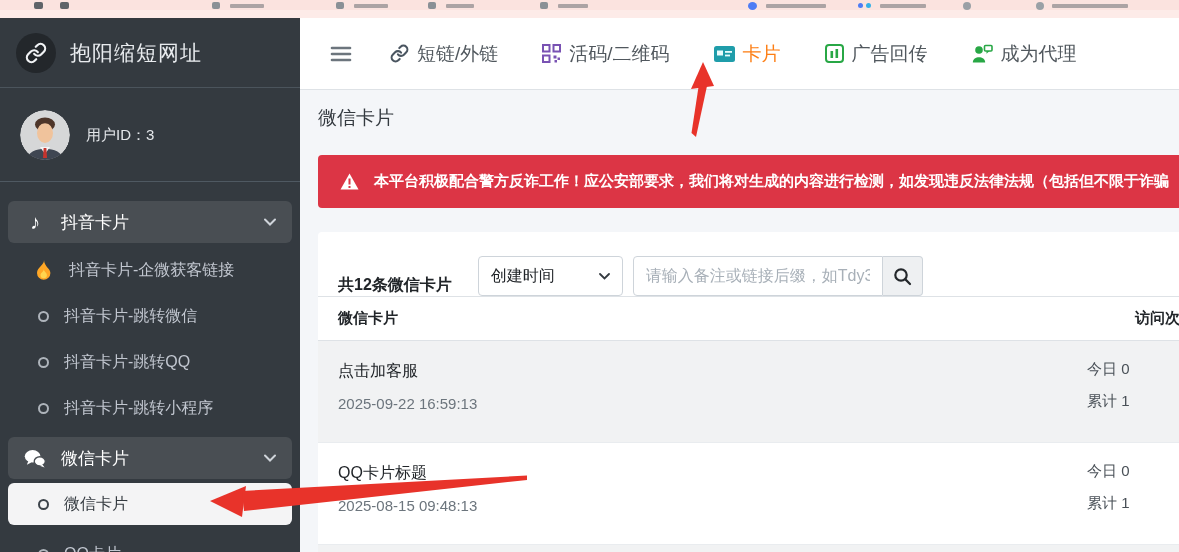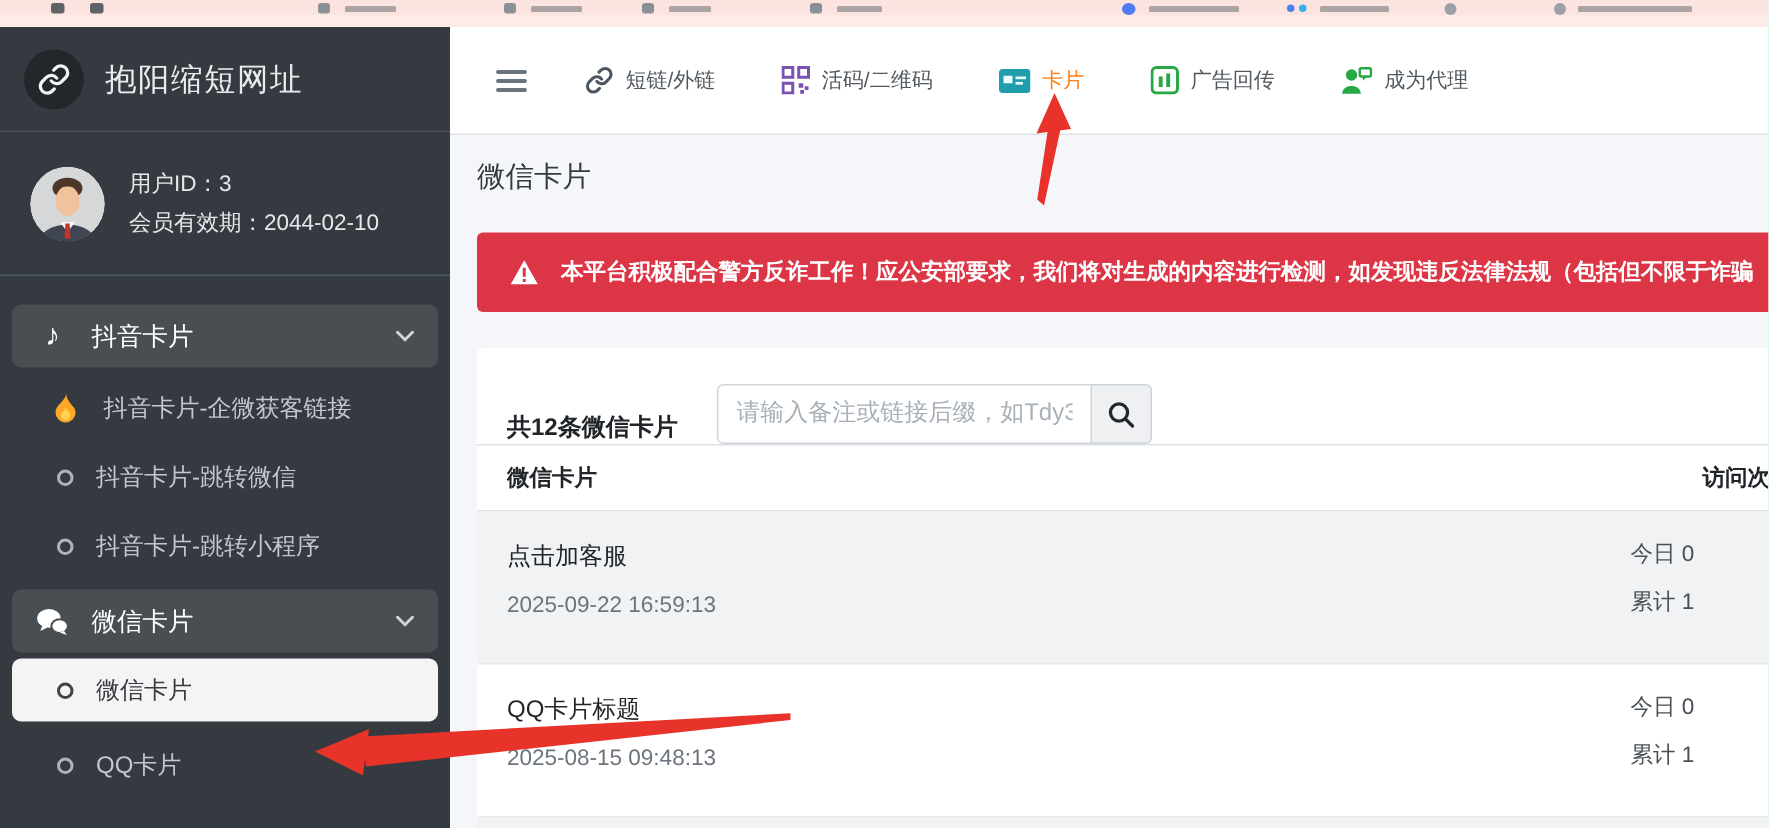--- a/index.html
+++ b/index.html
@@ -1,18 +1,18 @@
 <!DOCTYPE html>
 <html><head>
 <meta charset="utf-8">
 <style>
   * { margin:0; padding:0; box-sizing:border-box; }
   html,body { width:1179px; height:552px; overflow:hidden; }
   body { font-family:"Liberation Sans","DejaVu Sans",sans-serif; background:#fff; }
-  .frame { position:relative; width:1179px; height:552px; overflow:hidden; background:#86efac; }
+  .frame { position:relative; width:1179px; height:552px; overflow:hidden; background:#701a75; }
 
   
   .bookmarks { position:absolute; left:0; top:0; width:1179px; height:18px; background:#fdebe8; }
   .bookmarks .row { position:absolute; left:0; top:0; width:1179px; height:10px; background:#fbe3df; }
   .fav { position:absolute; top:2px; border-radius:2px; }
   .frag { position:absolute; top:4px; height:4px; background:#6b6f73; opacity:.55; border-radius:1px; }
   .dot { border-radius:50%; }
 
   
   .sidebar { position:absolute; left:0; top:18px; width:300px; height:534px; background:#343a40; color:#c2c7d0; }
@@ -29,21 +29,21 @@
   .mi-child { height:46px; display:flex; align-items:center; gap:15px; padding:0 16px 0 38px; font-size:16px; color:#c2c7d0; cursor:pointer; white-space:nowrap; }
   .mi-child.active { margin:2px 8px; height:42px; background:#f4f4f5; border-radius:6px; color:#343a40; padding-left:30px; }
   .bullet { width:11px; height:11px; border:2px solid #aeb4bb; border-radius:50%; flex:0 0 11px; }
   .mi-child.active .bullet { border-color:#3c434a; }
   .icon-slot { width:22px; display:flex; justify-content:center; flex:0 0 22px; }
   .note-glyph { font-size:20px; color:#fff; font-weight:bold; line-height:1; }
 
   
   .topnav { position:absolute; left:300px; top:18px; width:879px; height:72px; background:#fff; border-bottom:1px solid #dee2e6; display:flex; align-items:center; padding-left:30px; }
   .hamburger { margin-right:38px; cursor:pointer; display:flex; }
-  .nav-item { display:flex; align-items:center; gap:8px; font-size:14px; color:#51585e; margin-right:44px; cursor:pointer; white-space:nowrap; }
+  .nav-item { display:flex; align-items:center; gap:8px; font-size:19px; color:#51585e; margin-right:44px; cursor:pointer; white-space:nowrap; }
   .nav-item.active .nav-label { color:#fd7e14; }
 
   
   .content { position:absolute; left:300px; top:90px; width:879px; height:462px; background:#f4f6f9; }
   .page-title { position:absolute; left:18px; top:15px; font-size:19px; font-weight:500; color:#343a40; }
   .banner { position:absolute; left:18px; top:65px; width:980px; height:53px; background:#dc3545; border-radius:4px; color:#fff; display:flex; align-items:center; gap:15px; padding:0 22px; font-size:15px; font-weight:600; white-space:nowrap; overflow:hidden; }
   .card { position:absolute; left:18px; top:142px; width:861px; height:320px; background:#fff; border-radius:4px 0 0 0; overflow:hidden; }
   .controls { height:64px; display:flex; align-items:flex-end; padding:0 20px; }
   .count-label { font-size:16px; font-weight:bold; color:#212529; margin-right:26px; white-space:nowrap; }
   .select { width:145px; height:40px; border:1px solid #ced4da; border-radius:4px; display:flex; align-items:center; justify-content:space-between; padding:0 12px; font-size:16px; color:#212529; margin-right:10px; cursor:pointer; background:#fff; }
@@ -115,21 +115,20 @@
             <polygon points="20,37 30,37 25,44" fill="#f5f6f7"></polygon>
             <polygon points="23.6,38 26.4,38 27,48 23,48" fill="#c6342e"></polygon>
             <ellipse cx="25" cy="14.5" rx="10" ry="7" fill="#4e362a"></ellipse>
             <ellipse cx="25" cy="23" rx="8" ry="10" fill="#f0c39c"></ellipse>
             <path d="M16,17 C18,12 32,12 34,17 L34,14 C30,9 20,9 16,14 Z" fill="#4e362a"></path>
           </g>
         </svg>
       </span>
       <div class="user-lines">
         <div>用户ID：3</div>
-        <div>会员有效期：2044-02-10</div>
       </div>
     </div>
 
     <div class="side-divider"></div>
 
     <nav class="menu">
       <div class="mi-parent">
         <span class="icon-slot">
             <span class="note-glyph">♪</span>
           </span>
@@ -150,20 +149,24 @@
           </svg>
         </span>
         <span>抖音卡片-企微获客链接</span>
       </div>
 
       <div class="mi-child">
         <span class="bullet"></span>
         <span>抖音卡片-跳转微信</span>
       </div>
 
+      <div class="mi-child">
+        <span class="bullet"></span>
+        <span>抖音卡片-跳转QQ</span>
+      </div>
 
       <div class="mi-child">
         <span class="bullet"></span>
         <span>抖音卡片-跳转小程序</span>
       </div>
 
       <div class="mi-parent" style="margin-top:6px;">
         <span class="icon-slot">
           <svg width="23" height="19" viewBox="0 0 23 19">
             <ellipse cx="9" cy="7.2" rx="8.2" ry="6.5" fill="#fff"></ellipse>
@@ -276,20 +279,28 @@
           <rect x="8.5" y="5.5" width="2" height="6" fill="#dc3545"></rect>
           <rect x="8.5" y="13" width="2" height="2" fill="#dc3545"></rect>
         </svg>
       </span>
       <span>本平台积极配合警方反诈工作！应公安部要求，我们将对生成的内容进行检测，如发现违反法律法规（包括但不限于诈骗</span>
     </div>
 
     <div class="card">
       <div class="controls">
         <span class="count-label">共12条微信卡片</span>
+        <div class="select">
+          <span>创建时间</span>
+          <span>
+            <svg width="11" height="7" viewBox="0 0 11 7" fill="none" stroke="#343a40" stroke-width="1.8" stroke-linecap="round">
+                <polyline points="1,1 5.5,5.5 10,1"></polyline>
+              </svg>
+          </span>
+        </div>
         <div class="search-group">
           <input class="search-input" type="text" placeholder="请输入备注或链接后缀，如Tdy3t" style="">
           <button class="search-btn">
             <span>
               <svg width="19" height="19" viewBox="0 0 19 19" fill="none" stroke="#23272b" stroke-width="2.2" stroke-linecap="round">
                 <circle cx="8" cy="8" r="5.7"></circle>
                   <line x1="12.4" y1="12.4" x2="17" y2="17"></line>
               </svg>
             </span>
           </button>

